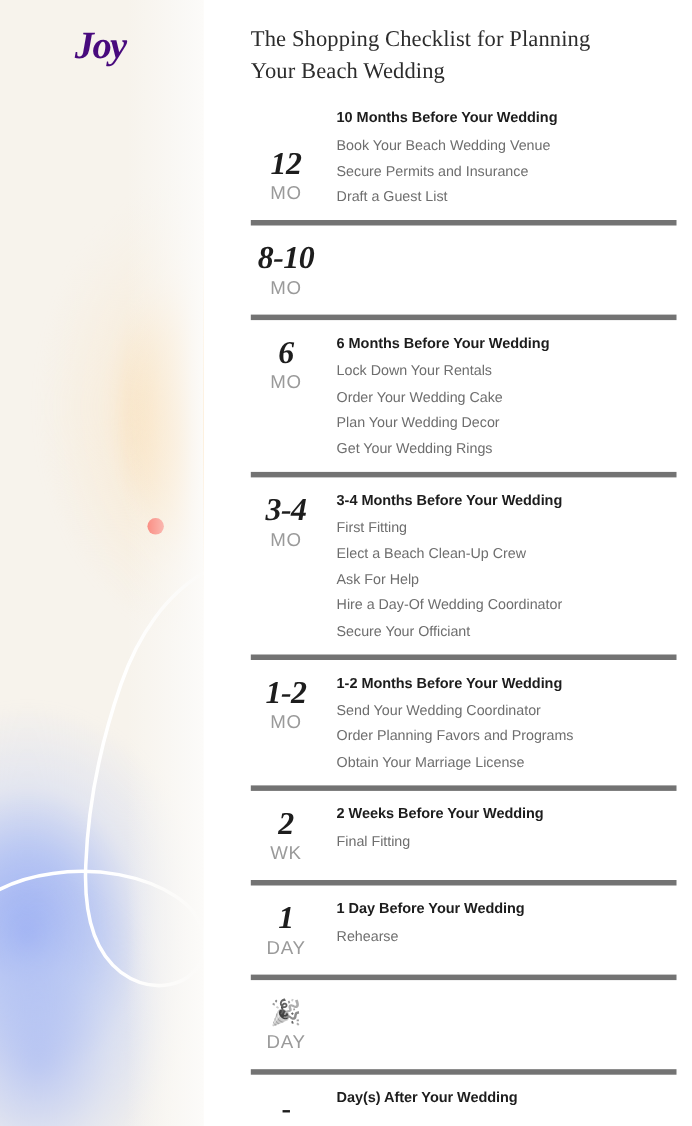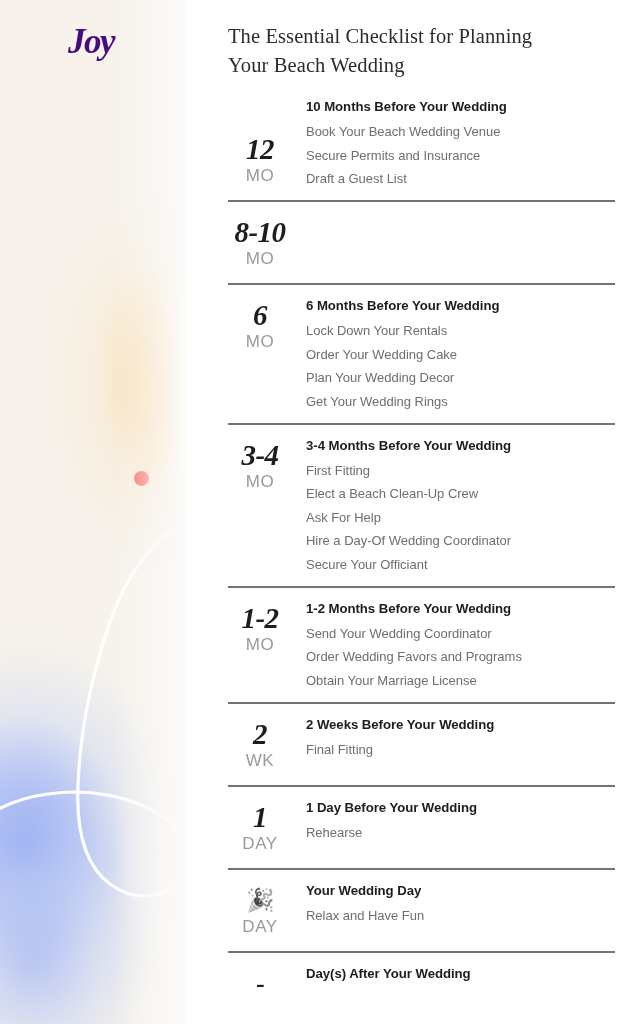--- a/index.html
+++ b/index.html
@@ -178,21 +178,21 @@
     padding-top: 22px;
     padding-bottom: 8px;
     max-width: 330px;
   }
 
   #checklist { display: block; }
 
   .row {
     display: flex;
     align-items: flex-start;
-    border-top: 2px solid #737373;
+    border-top: 5px solid #737373;
     padding: 12px 0 13px 0;
     min-height: 60px;
   }
   .row.first { border-top: none; padding-top: 10px; align-items: flex-end; }
 
   .marker {
     flex: 0 0 64px;
     width: 64px;
     text-align: center;
     padding-top: 3px;
@@ -288,21 +288,21 @@
 
     <div id="logo">
       <div id="logo-text">Joy</div>
     </div>
 
     <div id="panel-fade"></div>
   </aside>
 
   <main id="content">
 
-    <h1 id="page-title">The Essential Checklist for Planning Your Beach Wedding</h1>
+    <h1 id="page-title">The Shopping Checklist for Planning Your Beach Wedding</h1>
 
     <div id="checklist">
         <section class="row first">
           <div class="marker">
             <div class="marker-number">12</div>
             <div class="marker-unit">MO</div>
           </div>
           <div class="row-body">
             <div class="row-heading">10 Months Before Your Wedding</div>
             <div class="task">Book Your Beach Wedding Venue</div>
@@ -344,21 +344,21 @@
           </div>
         </section>
         <section class="row">
           <div class="marker">
             <div class="marker-number">1-2</div>
             <div class="marker-unit">MO</div>
           </div>
           <div class="row-body">
             <div class="row-heading">1-2 Months Before Your Wedding</div>
             <div class="task">Send Your Wedding Coordinator</div>
-            <div class="task">Order Wedding Favors and Programs</div>
+            <div class="task">Order Planning Favors and Programs</div>
             <div class="task">Obtain Your Marriage License</div>
           </div>
         </section>
         <section class="row">
           <div class="marker">
             <div class="marker-number">2</div>
             <div class="marker-unit">WK</div>
           </div>
           <div class="row-body">
             <div class="row-heading">2 Weeks Before Your Wedding</div>
@@ -373,24 +373,20 @@
           <div class="row-body">
             <div class="row-heading">1 Day Before Your Wedding</div>
             <div class="task">Rehearse</div>
           </div>
         </section>
         <section class="row">
           <div class="marker">
             <div class="marker-number emoji">🎉</div>
             <div class="marker-unit">DAY</div>
           </div>
-          <div class="row-body">
-            <div class="row-heading">Your Wedding Day</div>
-            <div class="task">Relax and Have Fun</div>
-          </div>
         </section>
         <section class="row">
           <div class="marker">
             <div class="marker-number dash">-</div>
           </div>
           <div class="row-body">
             <div class="row-heading">Day(s) After Your Wedding</div>
           </div>
         </section>
       </div>

